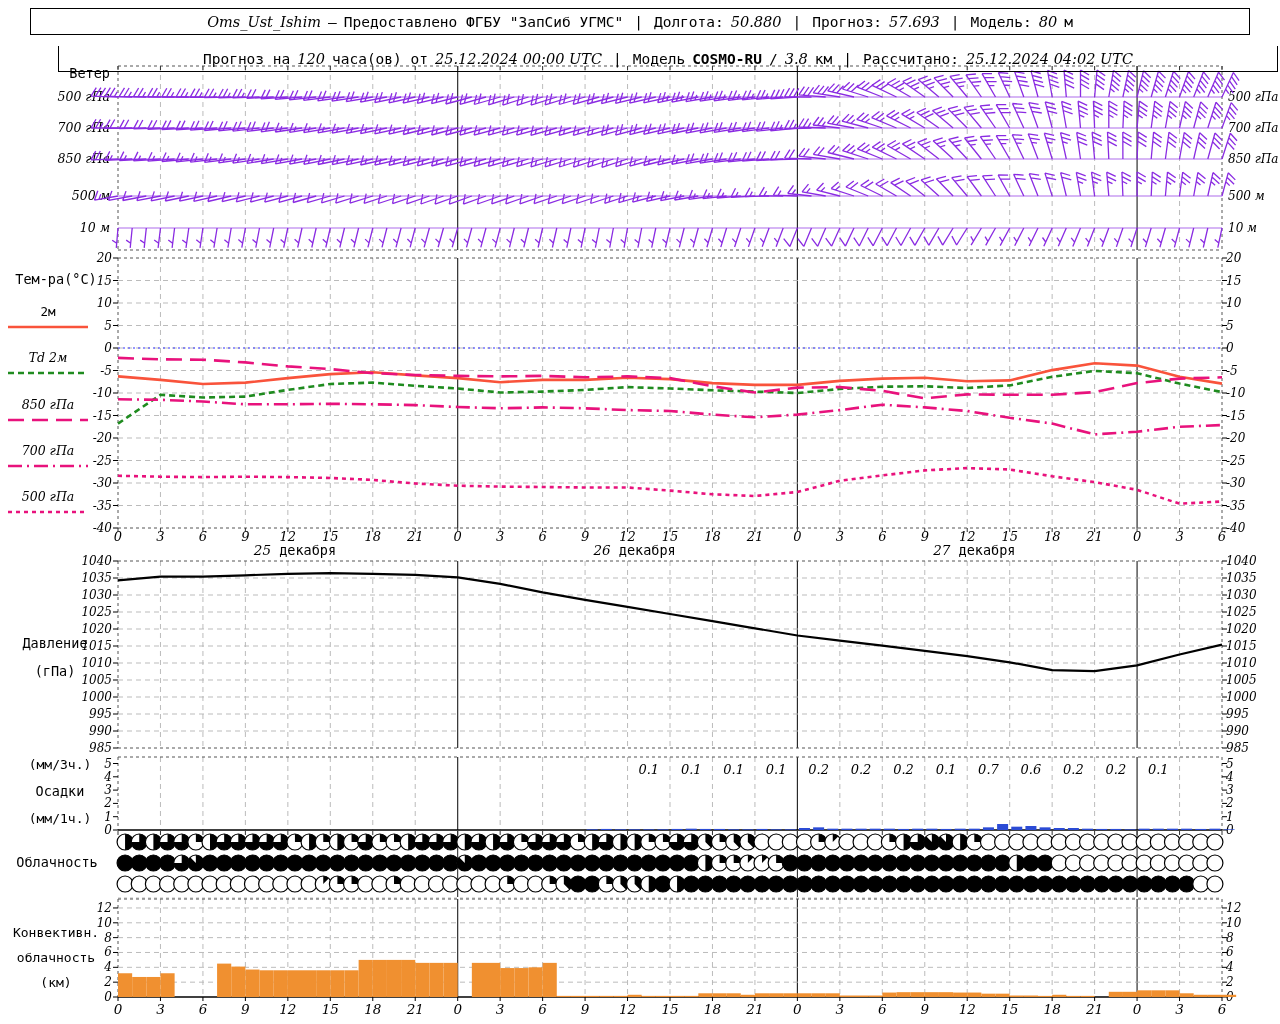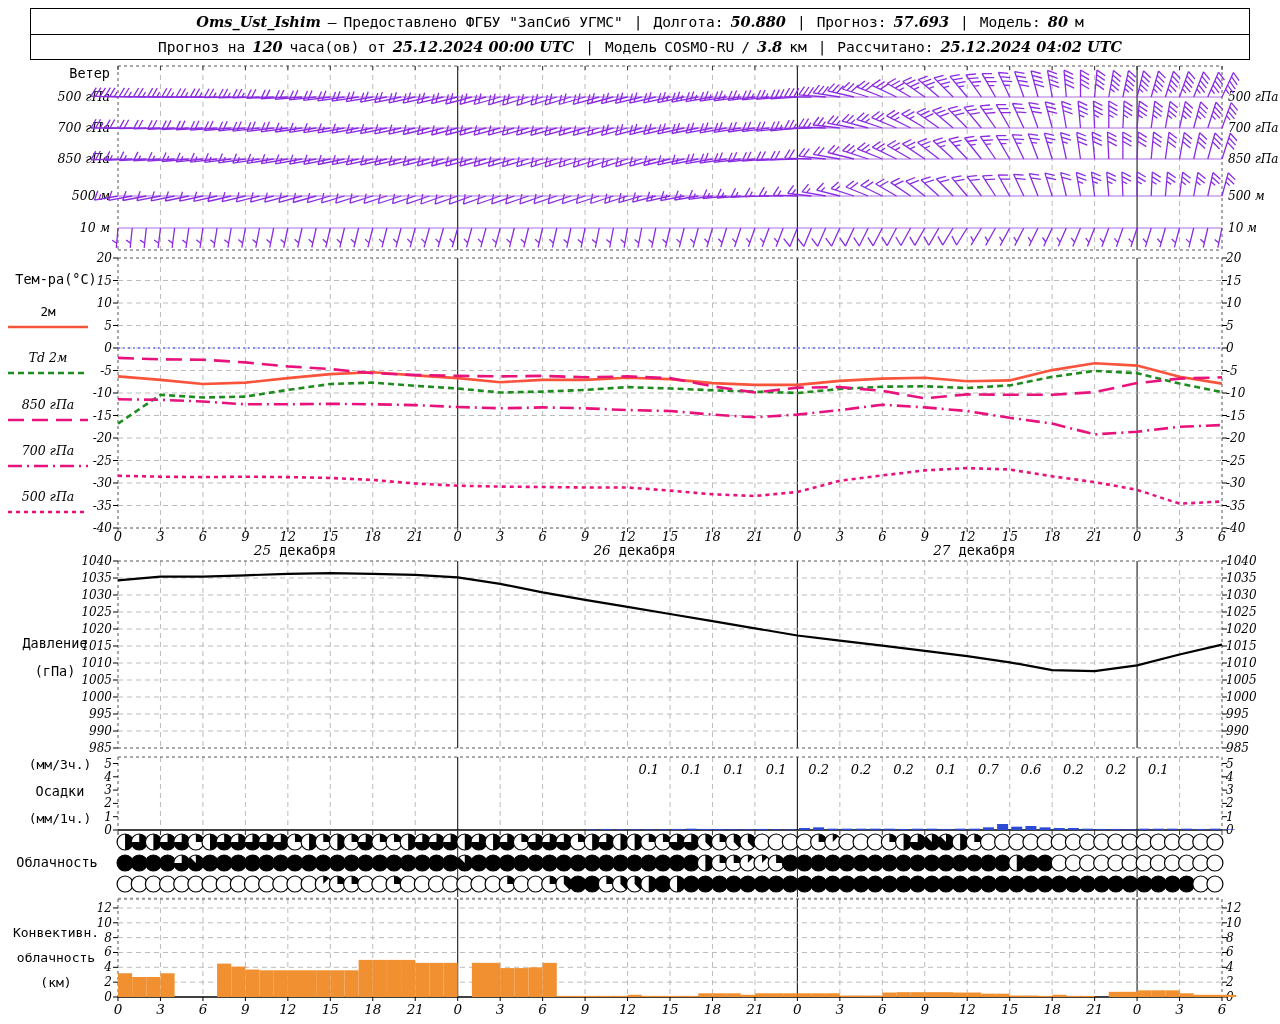--- a/index.html
+++ b/index.html
@@ -1,23 +1,23 @@
 <!DOCTYPE html>
 <html><head>
 <meta charset="utf-8">
 <style>
   html,body{margin:0;padding:0;background:#fff;width:1280px;height:1024px;overflow:hidden;
     font-family:"DejaVu Sans Mono",monospace;color:#000;}
   #wrap{position:relative;width:1280px;height:1024px;}
   .hdr{position:absolute;left:30px;width:1218px;height:25px;border:1px solid #000;
     display:flex;align-items:center;justify-content:center;gap:7px;font-size:14.5px;white-space:nowrap;}
   #hdr1{top:8px;}
-  #hdr2{top:34px;border-top:none;}
-  .bi{font-family:"DejaVu Serif",serif;font-style:italic;font-weight:bold;text-align:right;}
-  .b{font-weight:normal;text-align:right;}
+  #hdr2{top:46px;border-top:none;margin-left:28px;}
+  .bi{font-family:"DejaVu Serif",serif;font-style:italic;font-weight:normal;text-align:right;}
+  .b{font-weight:bold;text-align:right;}
   .sep{padding:0 4px;}
   svg text{fill:#000;}
 </style>
 </head>
 <body>
 <div id="wrap">
 
   <div class="hdr" id="hdr1">
     <span class="bi">Oms_Ust_Ishim</span>
     <span>–</span>

